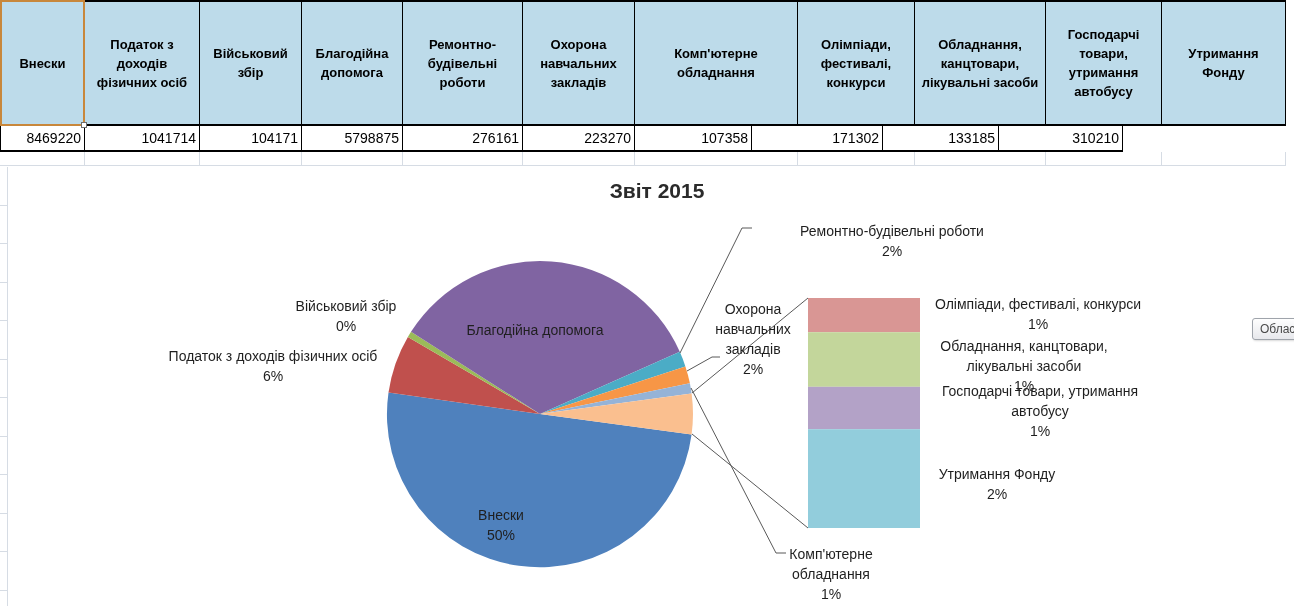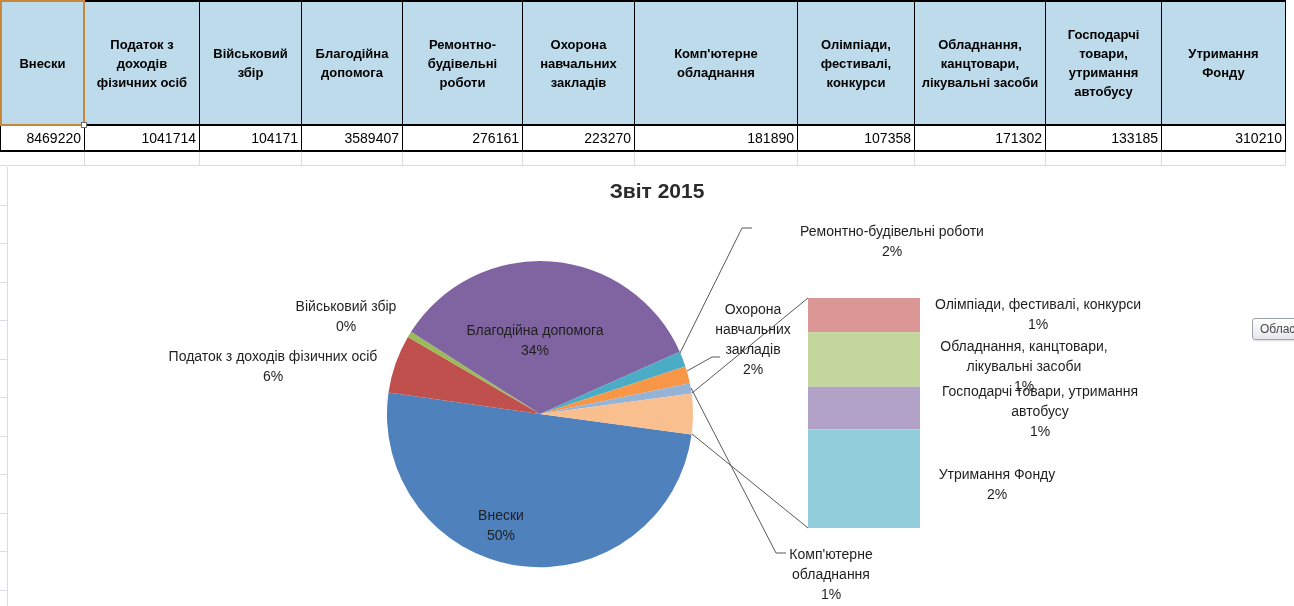--- a/index.html
+++ b/index.html
@@ -68,24 +68,23 @@
       <div class="hcell" style="width: 163px;">Комп'ютерне обладнання</div>
       <div class="hcell" style="width: 117px;">Олімпіади, фестивалі, конкурси</div>
       <div class="hcell" style="width: 131px;">Обладнання, канцтовари, лікувальні засоби</div>
       <div class="hcell" style="width: 116px;">Господарчі товари, утримання автобусу</div>
       <div class="hcell" style="width: 124px;">Утримання Фонду</div>
     </div>
   <div class="trow" id="value-row">
       <div class="vcell" style="width: 85px;">8469220</div>
       <div class="vcell" style="width: 115px;">1041714</div>
       <div class="vcell" style="width: 102px;">104171</div>
-      <div class="vcell" style="width: 101px;">3589407</div>
+      <div class="vcell" style="width: 101px;">5798875</div>
       <div class="vcell" style="width: 120px;">276161</div>
       <div class="vcell" style="width: 112px;">223270</div>
-      <div class="vcell" style="width: 163px;">181890</div>
       <div class="vcell" style="width: 117px;">107358</div>
       <div class="vcell" style="width: 131px;">171302</div>
       <div class="vcell" style="width: 116px;">133185</div>
       <div class="vcell" style="width: 124px;">310210</div>
     </div>
   <div class="trow" id="empty-grid-row">
       <div class="gcell" style="width: 85px;"></div>
       <div class="gcell" style="width: 115px;"></div>
       <div class="gcell" style="width: 102px;"></div>
       <div class="gcell" style="width: 101px;"></div>
@@ -151,21 +150,20 @@
   <div class="clabel" style="left:135px;top:179px;width:260px;">
     <span>Податок з доходів фізичних осіб</span>
     <span>6%</span>
   </div>
   <div class="clabel" style="left:238px;top:129px;width:200px;">
     <span>Військовий збір</span>
     <span>0%</span>
   </div>
   <div class="clabel" style="left:427px;top:153px;width:200px;">
     <span>Благодійна допомога</span>
-    <span>34%</span>
   </div>
   <div class="clabel" style="left:754px;top:54px;width:260px;">
     <span>Ремонтно-будівельні роботи</span>
     <span>2%</span>
   </div>
   <div class="clabel" style="left:695px;top:132px;width:100px;">
     <span>Охорона навчальних закладів</span>
     <span>2%</span>
   </div>
   <div class="clabel" style="left:758px;top:377px;width:130px;">

